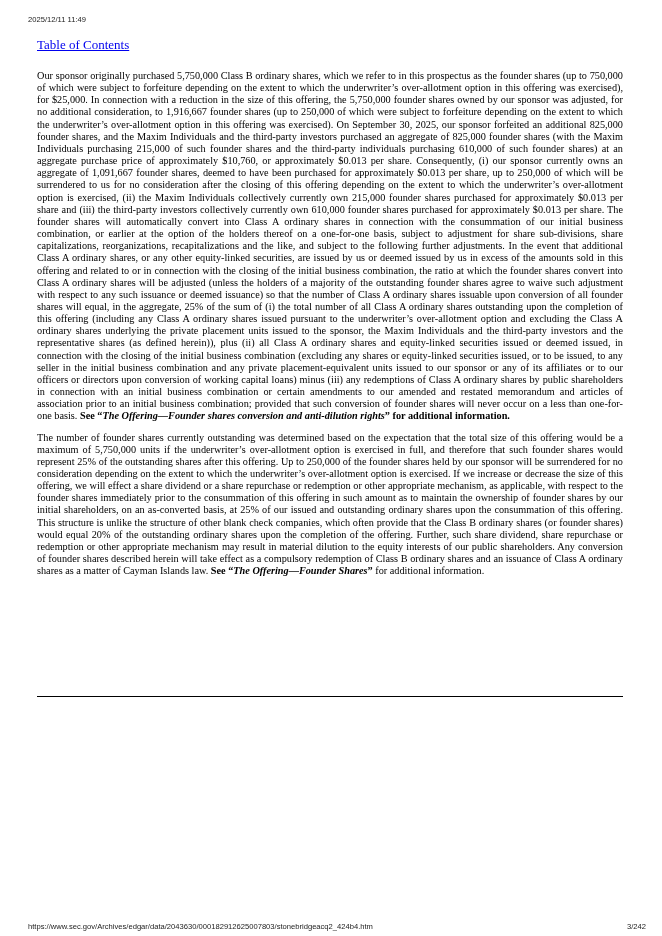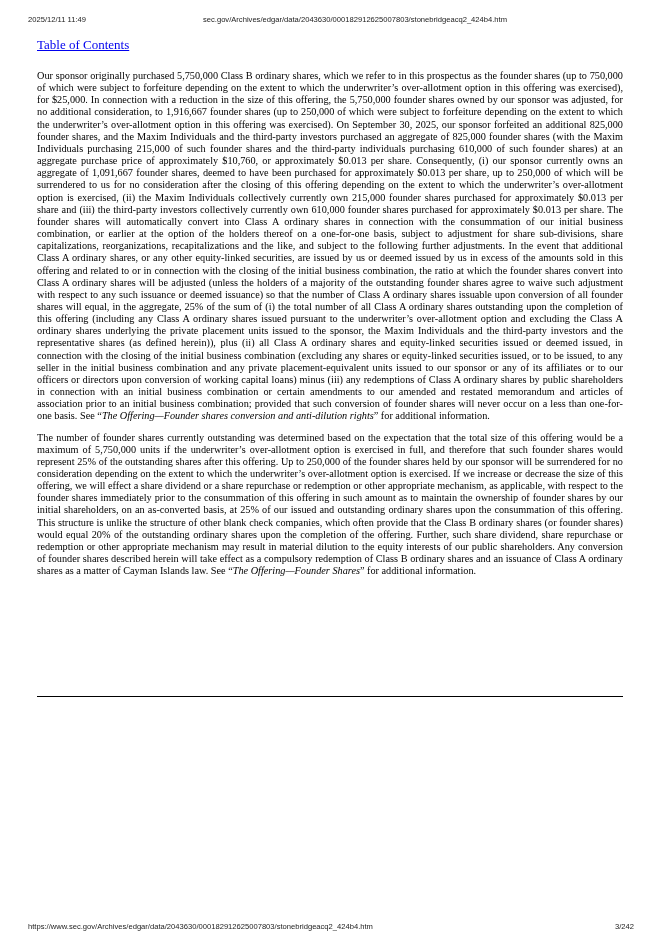--- a/index.html
+++ b/index.html
@@ -53,21 +53,21 @@
     font-size: 10.25px;
     line-height: 12.15px;
     text-align: justify;
     color: #000;
   }
   .content p {
     margin: 0 0 9px 0;
     padding: 0;
   }
   .content .ref {
-    font-weight: normal;
+    font-weight: bold;
   }
   .content .ref i {
     font-style: italic;
   }
   .rule {
     position: absolute;
     top: 696px;
     left: 37px;
     width: 586px;
     height: 0;
@@ -84,30 +84,29 @@
     color: #222;
     margin-top: 12px;
   }
   .print-footer .url {
     position: absolute;
     left: 28px;
     top: 0;
   }
   .print-footer .page {
     position: absolute;
-    right: 28px;
+    right: 16px;
     top: 0;
   }
 </style>
 </head>
 <body>
 
 <div class="print-header">
   <span class="date">2025/12/11 11:49</span>
-  <span class="url">sec.gov/Archives/edgar/data/2043630/000182912625007803/stonebridgeacq2_424b4.htm</span>
 </div>
 
 <a class="toc-link">Table of Contents</a>
 
 <div class="content">
   <p><span>Our sponsor originally purchased 5,750,000 Class B ordinary shares, which we refer to in this prospectus as the founder shares (up to 750,000 of which were subject to forfeiture depending on the extent to which the underwriter’s over-allotment option in this offering was exercised), for $25,000. In connection with a reduction in the size of this offering, the 5,750,000 founder shares owned by our sponsor was adjusted, for no additional consideration, to 1,916,667 founder shares (up to 250,000 of which were subject to forfeiture depending on the extent to which the underwriter’s over-allotment option in this offering was exercised). On September 30, 2025, our sponsor forfeited an additional 825,000 founder shares, and the Maxim Individuals and the third-party investors purchased an aggregate of 825,000 founder shares (with the Maxim Individuals purchasing 215,000 of such founder shares and the third-party individuals purchasing 610,000 of such founder shares) at an aggregate purchase price of approximately $10,760, or approximately $0.013 per share. Consequently, (i) our sponsor currently owns an aggregate of 1,091,667 founder shares, deemed to have been purchased for approximately $0.013 per share, up to 250,000 of which will be surrendered to us for no consideration after the closing of this offering depending on the extent to which the underwriter’s over-allotment option is exercised, (ii) the Maxim Individuals collectively currently own 215,000 founder shares purchased for approximately $0.013 per share and (iii) the third-party investors collectively currently own 610,000 founder shares purchased for approximately $0.013 per share. The founder shares will automatically convert into Class A ordinary shares in connection with the consummation of our initial business combination, or earlier at the option of the holders thereof on a one-for-one basis, subject to adjustment for share sub-divisions, share capitalizations, reorganizations, recapitalizations and the like, and subject to the following further adjustments. In the event that additional Class A ordinary shares, or any other equity-linked securities, are issued by us or deemed issued by us in excess of the amounts sold in this offering and related to or in connection with the closing of the initial business combination, the ratio at which the founder shares convert into Class A ordinary shares will be adjusted (unless the holders of a majority of the outstanding founder shares agree to waive such adjustment with respect to any such issuance or deemed issuance) so that the number of Class A ordinary shares issuable upon conversion of all founder shares will equal, in the aggregate, 25% of the sum of (i) the total number of all Class A ordinary shares outstanding upon the completion of this offering (including any Class A ordinary shares issued pursuant to the underwriter’s over-allotment option and excluding the Class A ordinary shares underlying the private placement units issued to the sponsor, the Maxim Individuals and the third-party investors and the representative shares (as defined herein)), plus (ii) all Class A ordinary shares and equity-linked securities issued or deemed issued, in connection with the closing of the initial business combination (excluding any shares or equity-linked securities issued, or to be issued, to any seller in the initial business combination and any private placement-equivalent units issued to our sponsor or any of its affiliates or to our officers or directors upon conversion of working capital loans) minus (iii) any redemptions of Class A ordinary shares by public shareholders in connection with an initial business combination or certain amendments to our amended and restated memorandum and articles of association prior to an initial business combination; provided that such conversion of founder shares will never occur on a less than one-for-one basis. </span><span class="ref"><span>See “</span><i>The Offering—Founder shares conversion and anti-dilution rights</i><span>” for additional information.</span></span></p>
 
   <p><span>The number of founder shares currently outstanding was determined based on the expectation that the total size of this offering would be a maximum of 5,750,000 units if the underwriter’s over-allotment option is exercised in full, and therefore that such founder shares would represent 25% of the outstanding shares after this offering. Up to 250,000 of the founder shares held by our sponsor will be surrendered for no consideration depending on the extent to which the underwriter’s over-allotment option is exercised. If we increase or decrease the size of this offering, we will effect a share dividend or a share repurchase or redemption or other appropriate mechanism, as applicable, with respect to the founder shares immediately prior to the consummation of this offering in such amount as to maintain the ownership of founder shares by our initial shareholders, on an as-converted basis, at 25% of our issued and outstanding ordinary shares upon the consummation of this offering. This structure is unlike the structure of other blank check companies, which often provide that the Class B ordinary shares (or founder shares) would equal 20% of the outstanding ordinary shares upon the completion of the offering. Further, such share dividend, share repurchase or redemption or other appropriate mechanism may result in material dilution to the equity interests of our public shareholders. Any conversion of founder shares described herein will take effect as a compulsory redemption of Class B ordinary shares and an issuance of Class A ordinary shares as a matter of Cayman Islands law. </span><span class="ref"><span>See “</span><i>The Offering—Founder Shares</i><span>”</span></span><span> for additional information.</span></p>
 </div>
 

